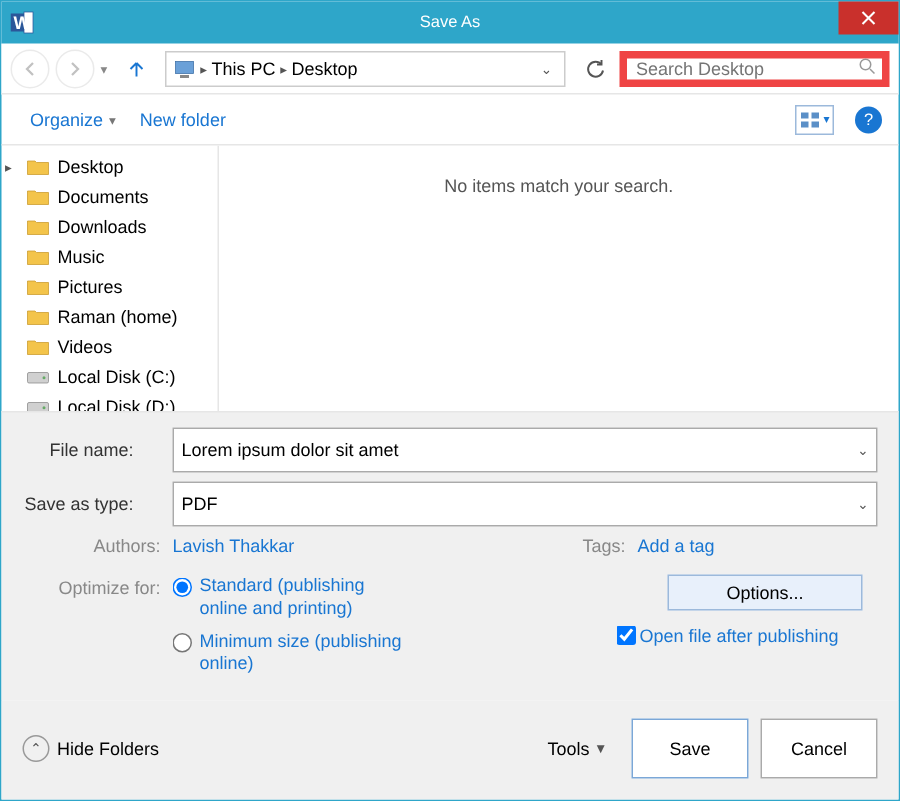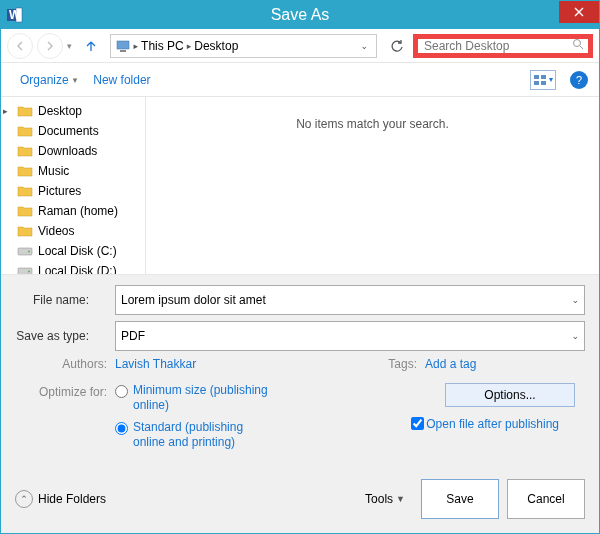--- a/index.html
+++ b/index.html
@@ -1,21 +1,21 @@
 <!DOCTYPE html>
 <html><head>
 <meta charset="utf-8">
 <style>
 * { box-sizing: border-box; margin: 0; padding: 0; font-family: "Segoe UI", Tahoma, sans-serif; font-size: 12px; }
 body { background: #fff; width: 600px; height: 534px; overflow: hidden; }
 .window { width: 600px; height: 534px; border: 1px solid #2ea6c9; background: #fff; display: flex; flex-direction: column; }
 .titlebar { background: #2ea6c9; color: #fff; height: 28px; display: flex; align-items: center; position: relative; }
 .titlebar .icon { width: 28px; height: 28px; display: flex; align-items: center; justify-content: center; }
 .word-icon { width: 16px; height: 16px; }
-.titlebar .title { position: absolute; left: 0; right: 0; text-align: center; font-size: 16px; pointer-events: none; }
+.titlebar .title { position: absolute; left: 0; right: 0; text-align: center; font-size: 11px; pointer-events: none; }
 .titlebar .close { position: absolute; right: 0; top: 0; width: 40px; height: 22px; background: #c9302c; color: #fff; display: flex; align-items: center; justify-content: center; font-size: 11px; cursor: pointer; }
 .navbar { height: 34px; background: #fff; border-bottom: 1px solid #e6e6e6; display: flex; align-items: center; padding: 0 6px; gap: 4px; }
 .nav-btn { width: 26px; height: 26px; border: 1px solid #ccc; border-radius: 13px; display: flex; align-items: center; justify-content: center; color: #888; background: #fff; }
 .nav-btn.disabled { opacity: 0.4; }
 .up-btn { width: 22px; height: 22px; display: flex; align-items: center; justify-content: center; color: #1976d2; margin-left: 4px; }
 .breadcrumb { flex: 1; height: 24px; border: 1px solid #ccc; display: flex; align-items: center; padding: 0 4px; gap: 3px; margin: 0 4px; }
 .breadcrumb .pc-icon { width: 16px; height: 16px; }
 .breadcrumb .sep { color: #555; font-size: 9px; }
 .breadcrumb .crumb { color: #000; cursor: pointer; }
 .breadcrumb .dd { margin-left: auto; color: #555; font-size: 9px; padding: 0 4px; }
@@ -267,26 +267,26 @@
       <div class="val">Lavish Thakkar</div>
       <div class="col2">
         <div class="lbl2">Tags:</div>
         <div class="val">Add a tag</div>
       </div>
     </div>
     <div class="opt-row">
       <div class="lbl2">Optimize for:</div>
       <div class="radios">
         <label class="radio-item">
+          <input type="radio" name="opt" checked="" style="">
+          <span>Standard (publishing online and printing)</span>
+        </label>
+        <label class="radio-item">
           <input type="radio" name="opt" style="">
           <span>Minimum size (publishing online)</span>
-        </label>
-        <label class="radio-item">
-          <input type="radio" name="opt" checked="" style="">
-          <span>Standard (publishing online and printing)</span>
         </label>
       </div>
       <div class="right-opts">
         <div class="options-btn">Options...</div>
         <div class="chk-row">
           <input type="checkbox" checked="" style="">
           <label>Open file after publishing</label>
         </div>
       </div>
     </div>

